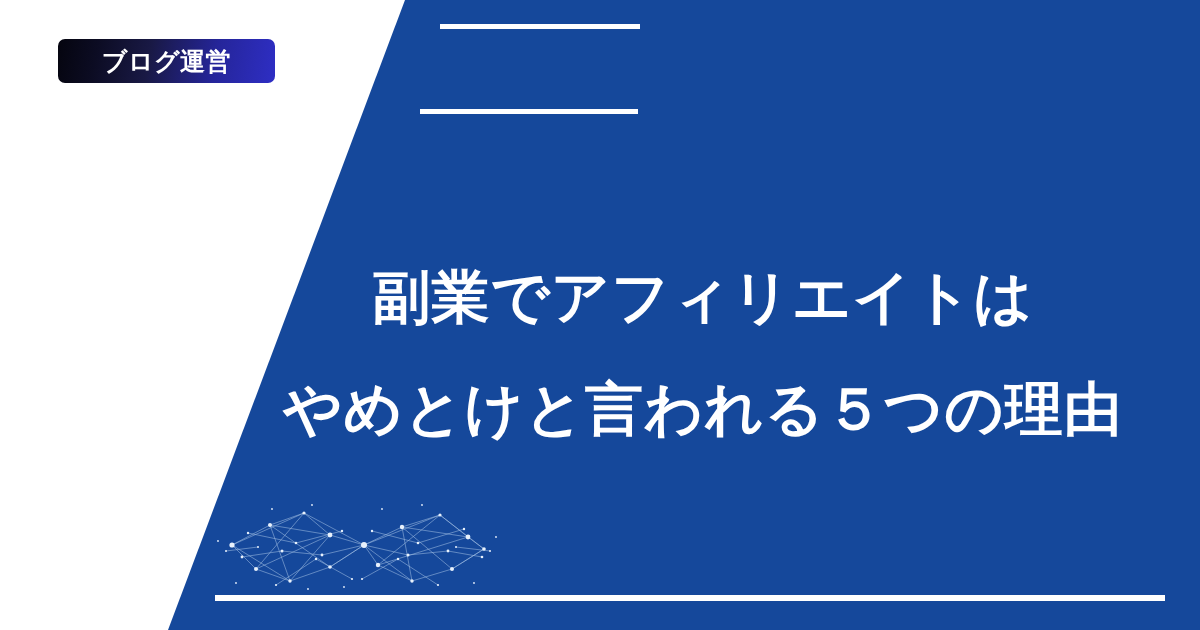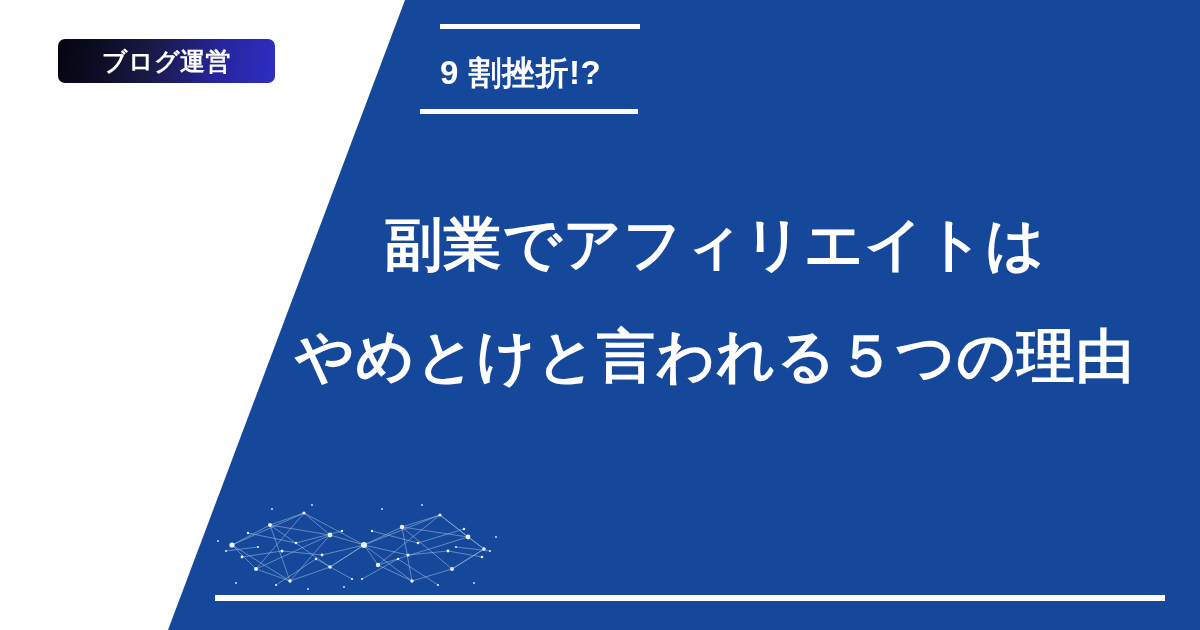--- a/index.html
+++ b/index.html
@@ -52,24 +52,24 @@
     line-height:58px;
     letter-spacing:0.5px;
     white-space:nowrap;
   }
   #eyebrow-rule-bottom {
     position:absolute; left:420px; top:109px;
     width:218px; height:5px; background:#ffffff;
   }
   
   #headline {
-    position:absolute; left:240px; top:190px;
+    position:absolute; left:228px; top:190px;
     width:950px; height:300px;
     display:flex; flex-direction:column;
-    align-items:center; justify-content:flex-start;
+    align-items:center; justify-content:center;
   }
   .headline-line {
     color:#ffffff;
     font-size:58px;
     font-weight:700;
     line-height:1;
     white-space:nowrap;
     letter-spacing:1px;
     text-align:center;
   }
@@ -92,21 +92,20 @@
 <div id="canvas">
 
   <div id="blue-panel"></div>
 
   <div id="badge">
     <span id="badge-label">ブログ運営</span>
   </div>
 
   <div id="eyebrow-rule-top"></div>
 
-  <div id="eyebrow-text">9 割挫折!?</div>
 
   <div id="eyebrow-rule-bottom"></div>
 
   <div id="headline">
     <div class="headline-line" id="headline-line-1">副業でアフィリエイトは</div>
     <div class="headline-line" id="headline-line-2">やめとけと言われる５つの理由</div>
   </div>
 
   <svg id="network-graphic" viewBox="0 0 290 100">
     <g stroke="#bcd4f0" stroke-width="0.55" fill="none" opacity="0.85">

